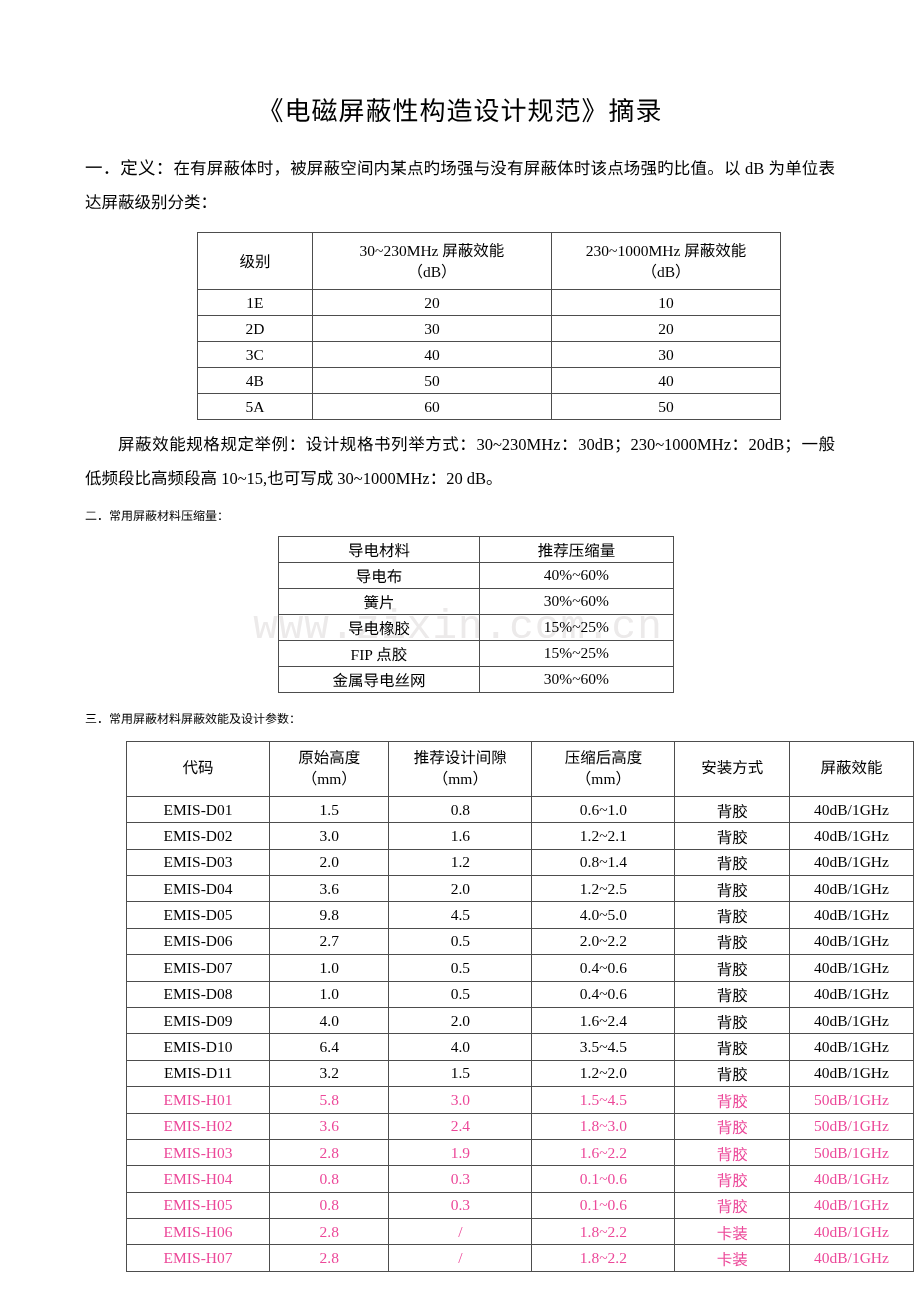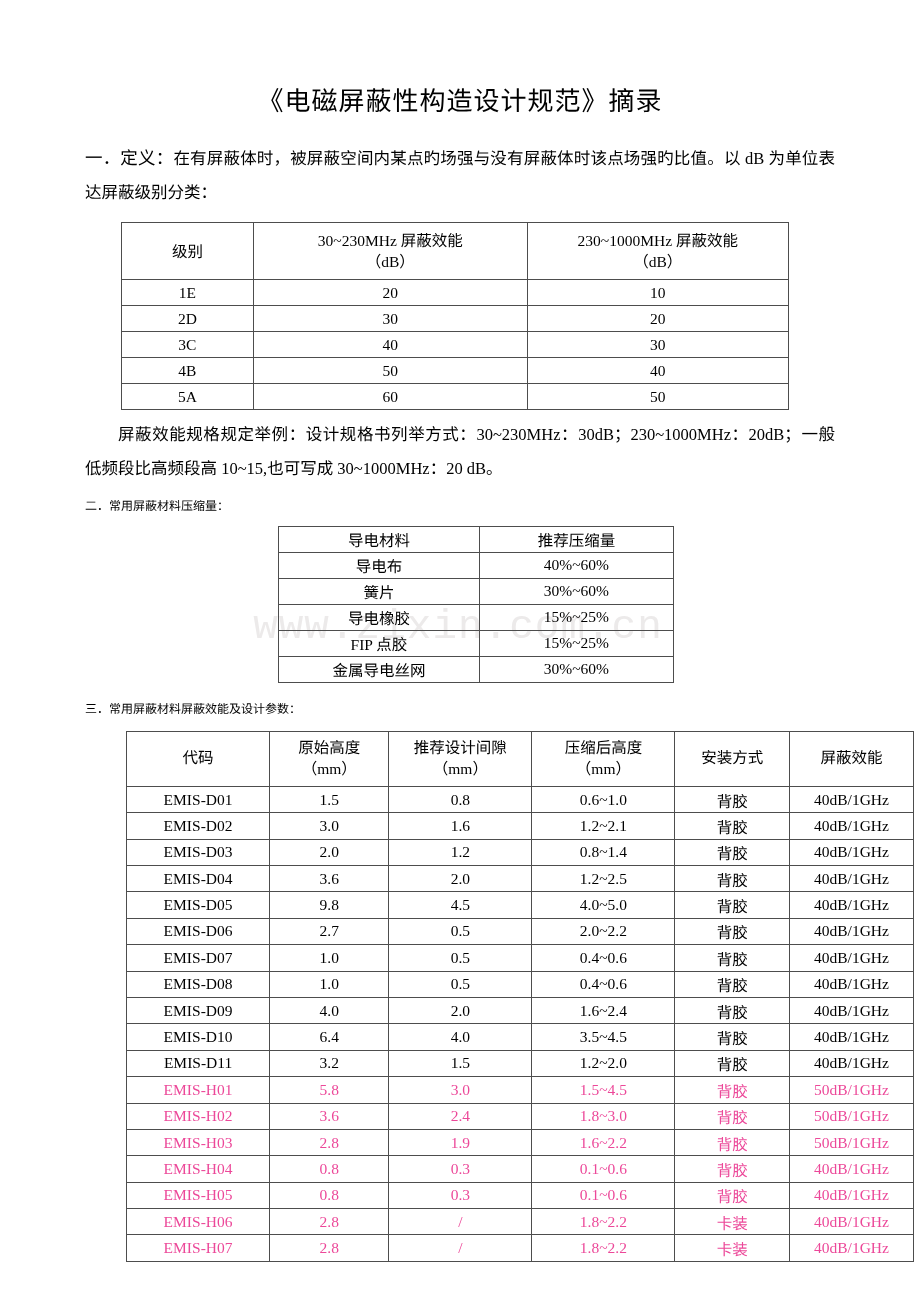--- a/index.html
+++ b/index.html
@@ -34,21 +34,21 @@
     color: #eceaea;
     white-space: nowrap;
     pointer-events: none;
     user-select: none;
     z-index: 0;
   }
 
   .content {
     position: relative;
     z-index: 2;
-    padding: 0 85px;
+    padding: 10px 85px;
   }
 
   
   .doc-title {
     margin: 0;
     padding-top: 86px;
     font-size: 26px;
     font-weight: normal;
     text-align: center;
     letter-spacing: 1px;
@@ -91,22 +91,22 @@
     border: 1px solid #4d4d4d;
     text-align: center;
     vertical-align: middle;
     font-weight: normal;
     background: transparent;
     padding: 0 2px;
   }
 
   
   .tbl-classes {
-    width: 668px;
-    margin: 12px 0 0 36px;
+    width: 584px;
+    margin: 12px 0 0 112px;
   }
   .tbl-classes .hdr td {
     height: 56px;
     line-height: 1.38;
   }
   .tbl-classes .body-row td {
     height: 25px;
   }
   .tbl-classes col.c1 { width: 117px; }
   .tbl-classes col.c2 { width: 243px; }

